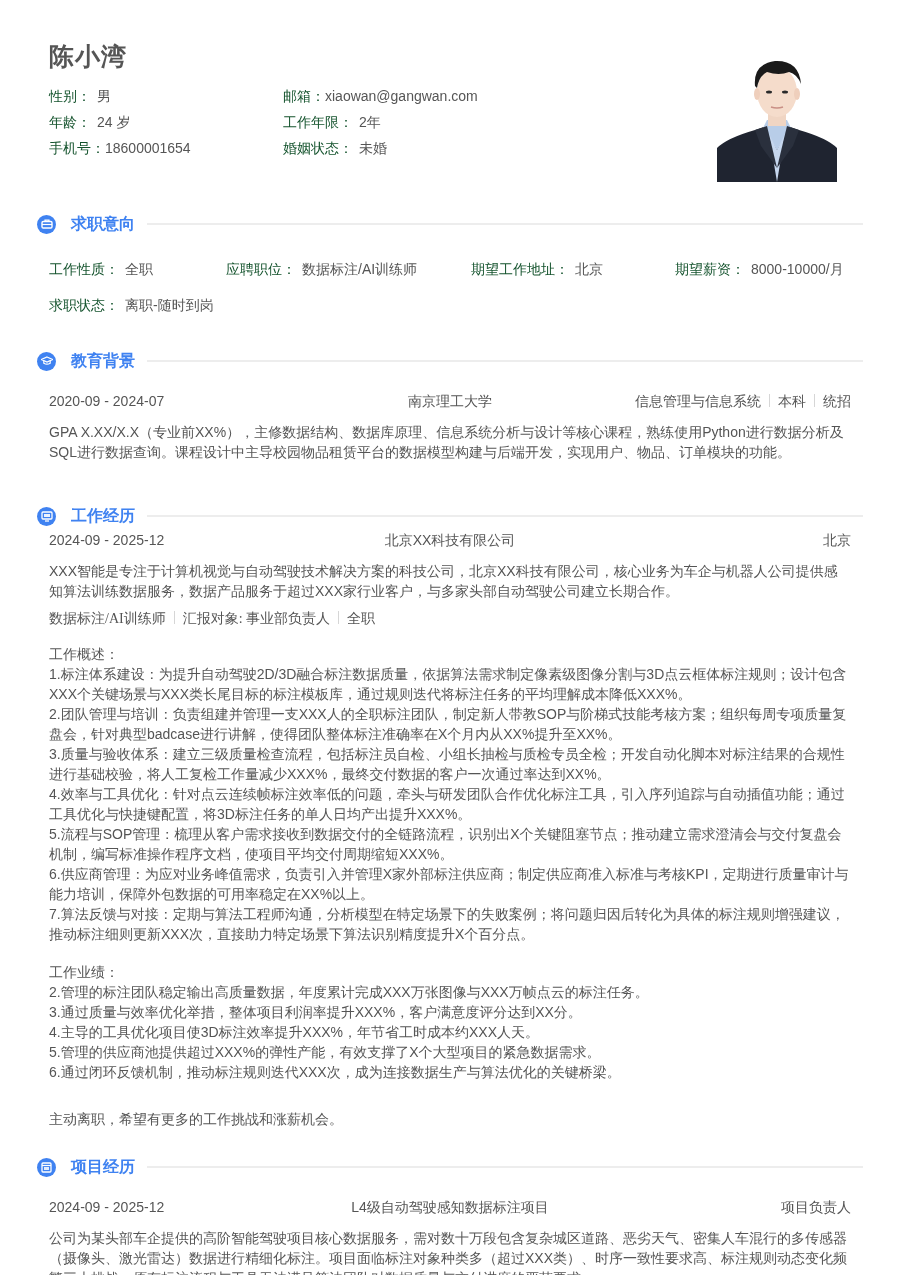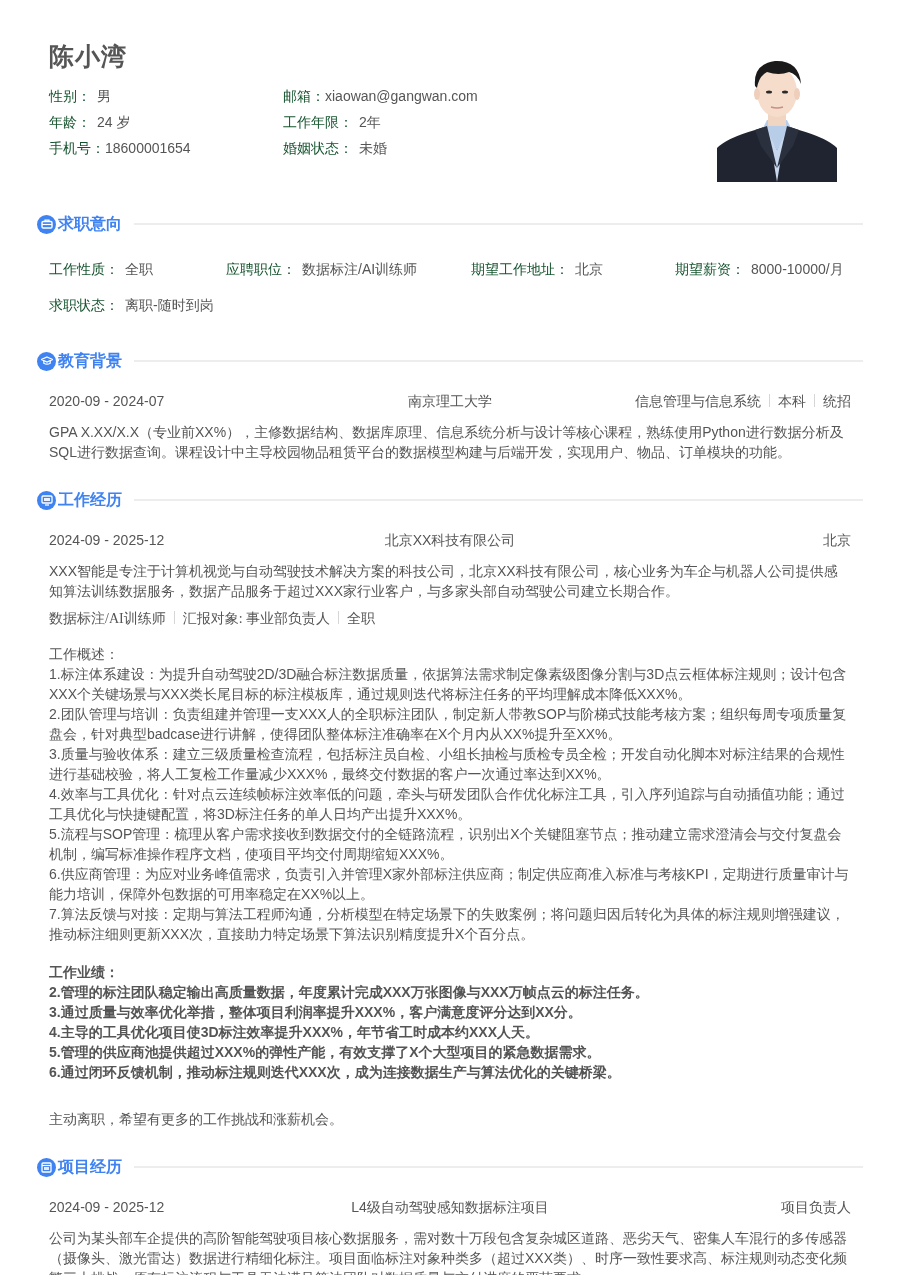--- a/index.html
+++ b/index.html
@@ -11,21 +11,21 @@
   .info-grid { position: relative; margin-top: 9px; }
   .info-row { height: 26px; line-height: 26px; font-size: 14px; color: #555; position: relative; }
   .info-row .col-left { position: absolute; left: 0; }
   .info-row .col-right { position: absolute; left: 234px; }
   .lbl { color: #14532d; }
   .val { color: #555; margin-left: 6px; }
   .photo { position: absolute; right: 32px; top: 12px; width: 120px; height: 132px; overflow: hidden; background: #ffffff; }
 
   .section-head { position: absolute; left: 37px; width: 826px; height: 24px; display: flex; align-items: center; }
   .section-icon { width: 19px; height: 19px; border-radius: 50%; background: #3f82f1; display: flex; align-items: center; justify-content: center; flex-shrink: 0; }
-  .section-title { color: #3f82f1; font-weight: bold; font-size: 16px; margin-left: 2px; white-space: nowrap; }
+  .section-title { color: #3f82f1; font-weight: bold; font-size: 16px; margin-left: 15px; white-space: nowrap; }
   .section-line { flex: 1; height: 2px; background: #ededed; margin-left: 12px; }
 
   .row3 { position: absolute; left: 49px; width: 802px; height: 22px; line-height: 22px; font-size: 14px; color: #555; }
   .row3 .l { position: absolute; left: 0; }
   .row3 .c { position: absolute; left: 0; right: 0; text-align: center; }
   .row3 .r { position: absolute; right: 0; }
   .sep { display: inline-block; width: 1px; height: 13px; background: #d6d6d6; margin: 0 8px; vertical-align: -1px; }
 
   .para { position: absolute; left: 49px; width: 802px; font-size: 14px; line-height: 20px; color: #555; }
   .para p { margin: 0; }
@@ -124,21 +124,21 @@
   <span class="l">2020-09 - 2024-07</span>
   <span class="c">南京理工大学</span>
   <span class="r">
     <span>信息管理与信息系统</span><span class="sep"></span><span>本科</span><span class="sep"></span><span>统招</span>
   </span>
 </div>
 <div class="para" style="top:422px;">
   <p>GPA X.XX/X.X（专业前XX%），主修数据结构、数据库原理、信息系统分析与设计等核心课程，熟练使用Python进行数据分析及SQL进行数据查询。课程设计中主导校园物品租赁平台的数据模型构建与后端开发，实现用户、物品、订单模块的功能。</p>
 </div>
 
-<div class="section-head" style="top:488px;text-align:center;">
+<div class="section-head" style="top:504px;text-align:center;">
   <span class="section-icon">
     <svg width="12" height="11" viewBox="0 0 12 11">
         <rect x="1" y="1" width="10" height="7" rx="1" fill="none" stroke="#fff" stroke-width="1.3"></rect>
         <rect x="3" y="3" width="6" height="3" fill="#fff" opacity="0.9"></rect>
         <line x1="4" y1="10" x2="8" y2="10" stroke="#fff" stroke-width="1.3"></line>
       </svg>
   </span>
   <span class="section-title">工作经历</span>
   <span class="section-line"></span>
 </div>
@@ -161,21 +161,21 @@
   <p>工作概述：</p>
   <p>1.标注体系建设：为提升自动驾驶2D/3D融合标注数据质量，依据算法需求制定像素级图像分割与3D点云框体标注规则；设计包含XXX个关键场景与XXX类长尾目标的标注模板库，通过规则迭代将标注任务的平均理解成本降低XXX%。</p>
   <p>2.团队管理与培训：负责组建并管理一支XXX人的全职标注团队，制定新人带教SOP与阶梯式技能考核方案；组织每周专项质量复盘会，针对典型badcase进行讲解，使得团队整体标注准确率在X个月内从XX%提升至XX%。</p>
   <p>3.质量与验收体系：建立三级质量检查流程，包括标注员自检、小组长抽检与质检专员全检；开发自动化脚本对标注结果的合规性进行基础校验，将人工复检工作量减少XXX%，最终交付数据的客户一次通过率达到XX%。</p>
   <p>4.效率与工具优化：针对点云连续帧标注效率低的问题，牵头与研发团队合作优化标注工具，引入序列追踪与自动插值功能；通过工具优化与快捷键配置，将3D标注任务的单人日均产出提升XXX%。</p>
   <p>5.流程与SOP管理：梳理从客户需求接收到数据交付的全链路流程，识别出X个关键阻塞节点；推动建立需求澄清会与交付复盘会机制，编写标准操作程序文档，使项目平均交付周期缩短XXX%。</p>
   <p>6.供应商管理：为应对业务峰值需求，负责引入并管理X家外部标注供应商；制定供应商准入标准与考核KPI，定期进行质量审计与能力培训，保障外包数据的可用率稳定在XX%以上。</p>
   <p>7.算法反馈与对接：定期与算法工程师沟通，分析模型在特定场景下的失败案例；将问题归因后转化为具体的标注规则增强建议，推动标注细则更新XXX次，直接助力特定场景下算法识别精度提升X个百分点。</p>
 </div>
 
-<div class="para" style="top:962px;font-weight:bold;">
+<div class="para" style="top:962px;">
   <p>工作业绩：</p>
   <p>2.管理的标注团队稳定输出高质量数据，年度累计完成XXX万张图像与XXX万帧点云的标注任务。</p>
   <p>3.通过质量与效率优化举措，整体项目利润率提升XXX%，客户满意度评分达到XX分。</p>
   <p>4.主导的工具优化项目使3D标注效率提升XXX%，年节省工时成本约XXX人天。</p>
   <p>5.管理的供应商池提供超过XXX%的弹性产能，有效支撑了X个大型项目的紧急数据需求。</p>
   <p>6.通过闭环反馈机制，推动标注规则迭代XXX次，成为连接数据生产与算法优化的关键桥梁。</p>
 </div>
 
 <div class="para" style="top:1109px;">
   <p>主动离职，希望有更多的工作挑战和涨薪机会。</p>

